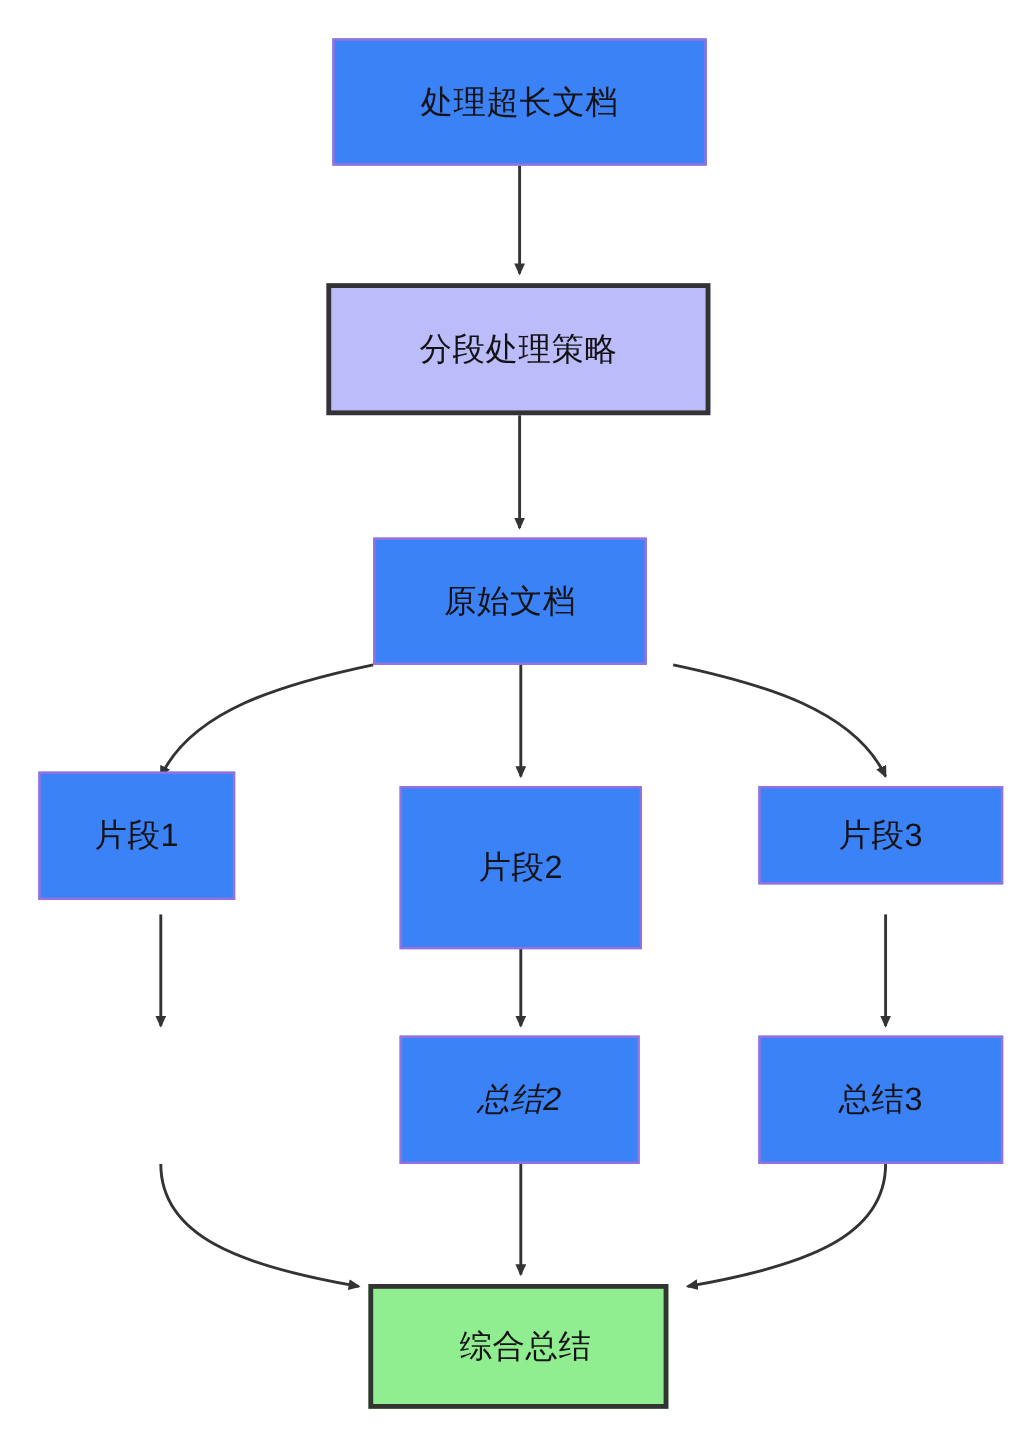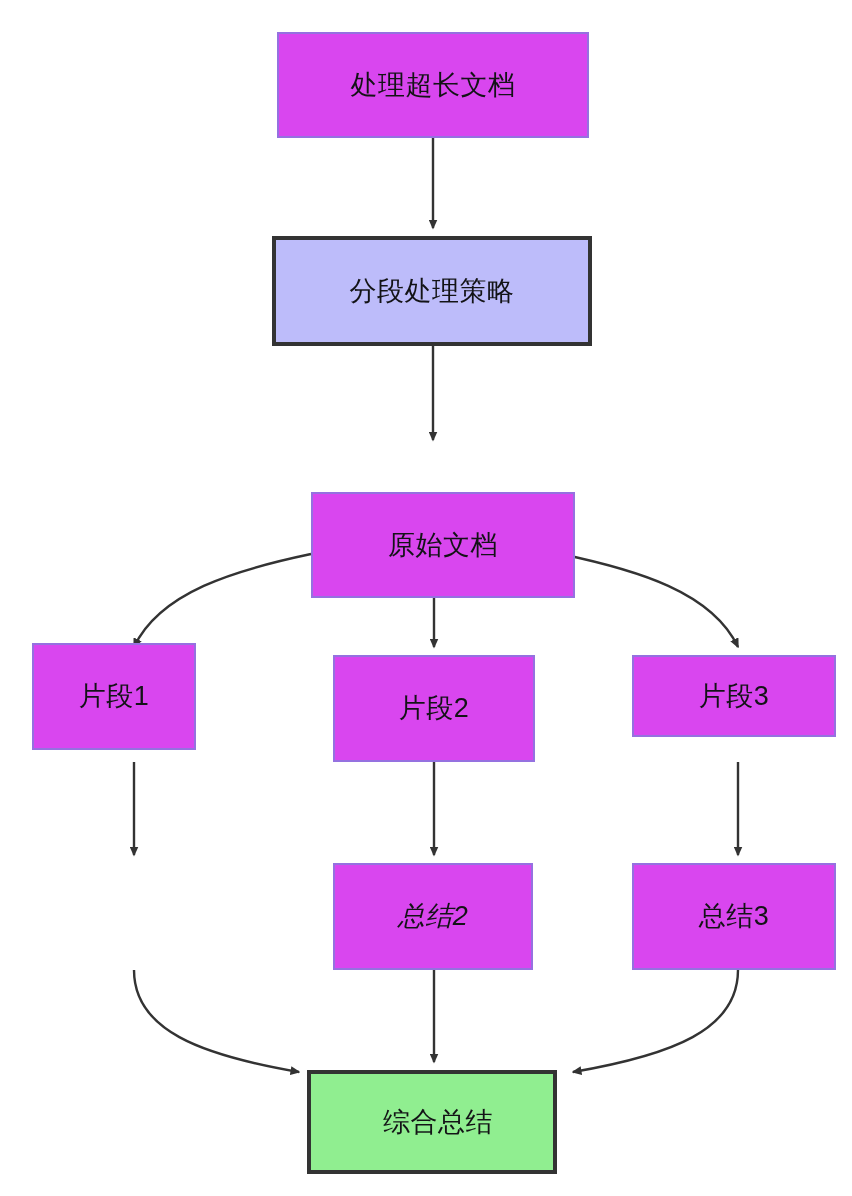--- a/index.html
+++ b/index.html
@@ -33,21 +33,21 @@
     align-items: center;
     justify-content: center;
     text-align: center;
     color: #131316;
     font-size: 27px;
     line-height: 1.2;
     letter-spacing: 0.5px;
     white-space: nowrap;
   }
   .node.plain {
-    background: #d946ef;
+    background: #3b82f6;
     border: 2px solid #9571e0;
   }
   .node.highlight {
     background: #bdbcfa;
     border: 4px solid #333333;
     align-items: center;
   }
   .node.result {
     background: #90ee90;
     border: 4px solid #333333;
@@ -82,27 +82,27 @@
         <path d="M 738,970 C 738,1030 672,1055 573,1072" fill="none" stroke="#333333" stroke-width="2.4" marker-end="url(#arrowhead)"></path>
       </g>
   </svg>
 
 <div class="node plain" style="left: 277px; top: 32px; width: 312px; height: 106px;">
     <span class="node-label">处理超长文档</span>
   </div>
     <div class="node highlight" style="left: 272px; top: 236px; width: 320px; height: 110px;">
     <span class="node-label">分段处理策略</span>
   </div>
-    <div class="node plain" style="left: 311px; top: 448px; width: 264px; height: 106px; margin-top: 44px;">
+    <div class="node plain" style="left: 311px; top: 448px; width: 228px; height: 106px;">
     <span class="node-label">原始文档</span>
   </div>
     <div class="node plain" style="left: 32px; top: 643px; width: 164px; height: 107px;">
     <span class="node-label">片段1</span>
   </div>
-    <div class="node plain" style="left: 333px; top: 655px; width: 202px; height: 107px;">
+    <div class="node plain" style="left: 333px; top: 655px; width: 202px; height: 136px;">
     <span class="node-label">片段2</span>
   </div>
     <div class="node plain" style="left: 632px; top: 655px; width: 204px; height: 82px;">
     <span class="node-label">片段3</span>
   </div>
     <div class="node plain" style="left: 333px; top: 863px; width: 200px; height: 107px; font-style: italic;">
     <span class="node-label">总结2</span>
   </div>
     <div class="node plain" style="left: 632px; top: 863px; width: 204px; height: 107px;">
     <span class="node-label">总结3</span>

